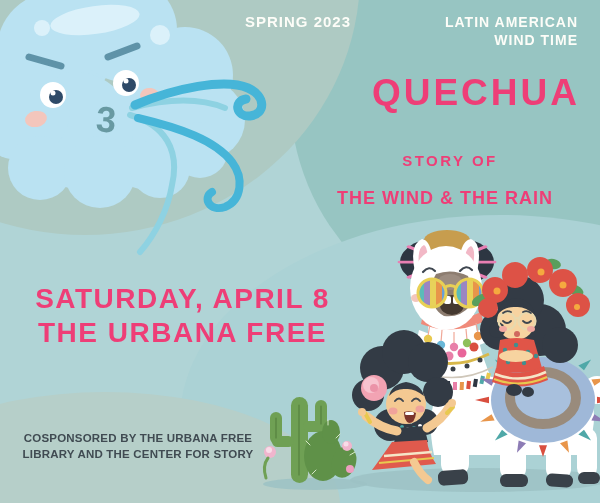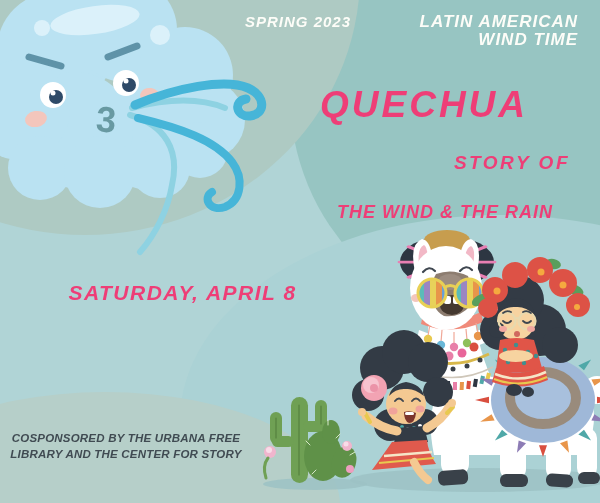--- a/index.html
+++ b/index.html
@@ -9,34 +9,34 @@
     overflow:hidden;
     background:var(--background,#b0d4d6);
     font-family:"Liberation Sans",sans-serif;
     font-weight:bold;
   }
   .bg{position:absolute;border-radius:50%;}
   .bg-teal{left:290px;top:-140px;width:470px;height:470px;background:var(--teal-circle,#97c5c2);}
   .bg-sage-top{left:-190px;top:-285px;width:550px;height:520px;background:var(--sage-top,#aecac3);}
   .bg-blue-bottom{left:180px;top:215px;width:640px;height:410px;background:var(--blue-bottom,#abd2d5);}
   .bg-sage-bottom{left:-130px;top:392px;width:470px;height:226px;background:var(--sage-bottom,#b6cfc9);}
-  .txt{position:absolute;z-index:6;font-style:italic;}
+  .txt{position:absolute;z-index:6;}
   .spring{left:238px;top:13px;width:120px;text-align:center;
     font-size:15px;letter-spacing:1px;color:var(--white-text,#fdfdf8);}
-  .program{right:22px;top:13px;text-align:right;font-size:17px;line-height:18px;
+  .program{right:22px;top:13px;text-align:right;font-size:14px;line-height:18px;
     letter-spacing:1px;color:var(--white-text,#fdfdf8);}
-  .quechua{left:320px;top:84px;width:260px;text-align:left;
+  .quechua{left:320px;top:72px;width:260px;text-align:right;
     font-size:37px;letter-spacing:3px;color:var(--pink-text,#ee3e77);}
-  .storyof{left:330px;top:152px;width:240px;text-align:right;
-    font-size:19px;letter-spacing:2.5px;color:var(--pink-text,#ee3e77);}
+  .storyof{left:330px;top:152px;width:240px;text-align:center;
+    font-size:15px;letter-spacing:2.5px;color:var(--pink-text,#ee3e77);}
   .windrain{left:300px;top:188px;width:290px;text-align:center;white-space:nowrap;
-    font-size:18px;letter-spacing:1px;color:var(--pink-text,#ee3e77);margin-top:14px;}
-  .details{left:10px;top:276px;width:345px;text-align:center;
-    font-size:21px;line-height:34px;letter-spacing:1.5px;color:var(--pink-text,#ee3e77);}
-  .footer{left:0;top:431px;width:252px;text-align:center;
+    font-size:18px;letter-spacing:1px;color:var(--pink-text,#ee3e77);}
+  .details{left:10px;top:282px;width:345px;text-align:center;
+    font-size:28px;line-height:34px;letter-spacing:1.5px;color:var(--pink-text,#ee3e77);}
+  .footer{left:12px;top:431px;width:252px;text-align:center;
     font-size:11.5px;line-height:15.5px;letter-spacing:.2px;color:var(--dark-text,#404b52);}
   .footer div{white-space:nowrap;}
   svg.illu{position:absolute;z-index:5;display:block;}
   .cloud-svg{left:0;top:0;}
   .llama-svg{left:245px;top:225px;}
 </style>
 </head>
 <body>
 
 <div class="page">
@@ -392,18 +392,19 @@
   <div class="txt spring">SPRING 2023</div>
   <div class="txt program">
     <div>LATIN AMERICAN</div>
     <div>WIND TIME</div>
   </div>
   <div class="txt quechua">QUECHUA</div>
   <div class="txt storyof">STORY OF</div>
   <div class="txt windrain">THE WIND &amp; THE RAIN</div>
   <div class="txt details">
     <div>SATURDAY, APRIL 8</div>
+    <div>THE URBANA FREE</div>
   </div>
   <div class="txt footer">
     <div>COSPONSORED BY THE URBANA FREE</div>
     <div>LIBRARY AND THE CENTER FOR  STORY</div>
   </div>
 </div>
 
 </body></html>

